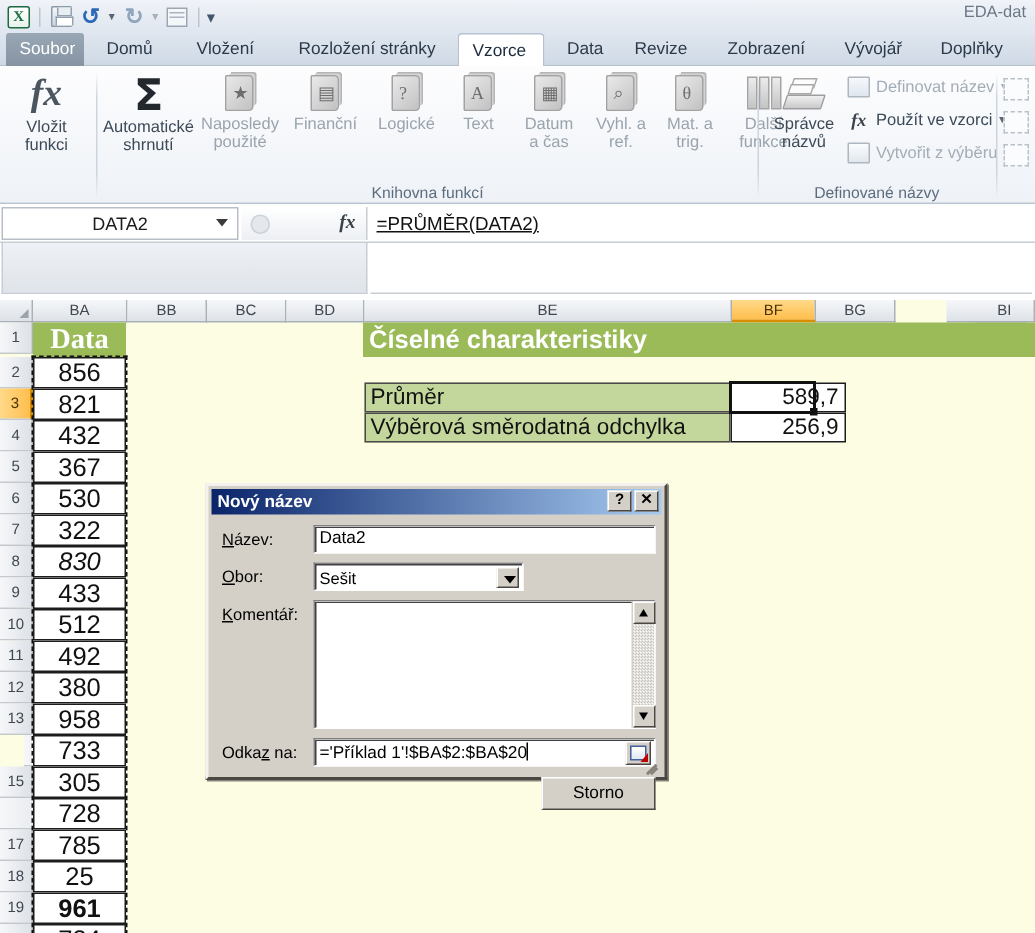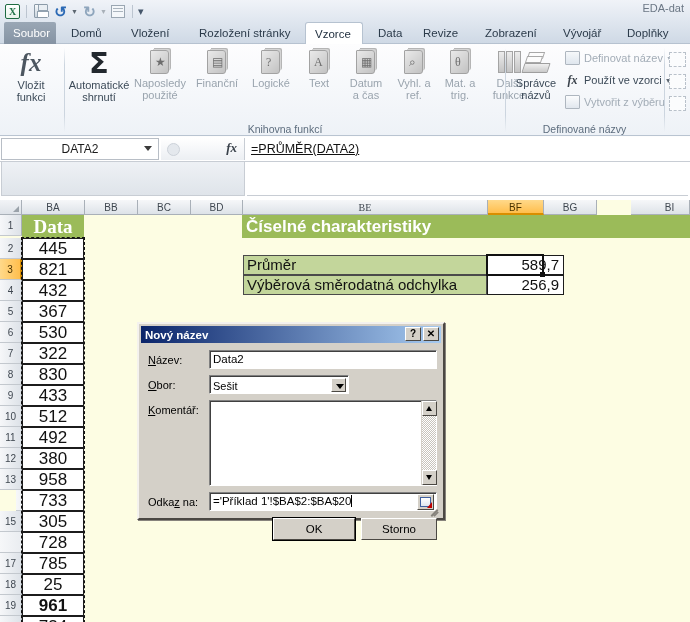--- a/index.html
+++ b/index.html
@@ -598,21 +598,21 @@
     <div class="fb-exp-right"></div>
   </div>
 
   <div class="grid">
 
     <div class="corner"></div>
     <div class="colh" style="left:22px;width:63px;">BA</div>
     <div class="colh" style="left:85px;width:53px;">BB</div>
     <div class="colh" style="left:138px;width:53px;">BC</div>
     <div class="colh" style="left:191px;width:52px;">BD</div>
-    <div class="colh" style="left:243px;width:245px;font-family:Liberation Serif, serif;">BE</div>
+    <div class="colh" style="left:243px;width:245px;">BE</div>
     <div class="colh sel" style="left:488px;width:56px;">BF</div>
     <div class="colh" style="left:544px;width:53px;">BG</div>
     <div class="colh" style="left:631px;width:53px;">BH</div>
     <div class="colh" style="left:650px;width:40px;">BI</div>
 
     <div class="rowh" style="top:15px;">1</div>
     <div class="rowh" style="top:38px;">2</div>
     <div class="rowh sel" style="top:59px;">3</div>
     <div class="rowh" style="top:80px;">4</div>
     <div class="rowh" style="top:101px;">5</div>
@@ -627,27 +627,27 @@
     <div class="rowh" style="top:290px;margin-left:16px;">14</div>
     <div class="rowh" style="top:311px;">15</div>
     <div class="rowh" style="top:332px;padding-left:43px;">16</div>
     <div class="rowh" style="top:353px;">17</div>
     <div class="rowh" style="top:374px;">18</div>
     <div class="rowh" style="top:395px;">19</div>
     <div class="rowh" style="top:416px;">20</div>
 
     <div class="cell-hdr-data">Data</div>
 
-    <div class="cell-data" style="top:38px;">445</div>
+    <div class="cell-data" style="top:38px;">856</div>
     <div class="cell-data" style="top:59px;">821</div>
     <div class="cell-data" style="top:80px;">432</div>
     <div class="cell-data" style="top:101px;">367</div>
     <div class="cell-data" style="top:122px;">530</div>
     <div class="cell-data" style="top:143px;">322</div>
-    <div class="cell-data" style="top:164px;">830</div>
+    <div class="cell-data" style="top:164px;font-style:italic;">830</div>
     <div class="cell-data" style="top:185px;">433</div>
     <div class="cell-data" style="top:206px;">512</div>
     <div class="cell-data" style="top:227px;">492</div>
     <div class="cell-data" style="top:248px;">380</div>
     <div class="cell-data" style="top:269px;">958</div>
     <div class="cell-data" style="top:290px;">733</div>
     <div class="cell-data" style="top:311px;">305</div>
     <div class="cell-data" style="top:332px;">728</div>
     <div class="cell-data" style="top:353px;">785</div>
     <div class="cell-data" style="top:374px;">25</div>
@@ -703,21 +703,20 @@
       Odka<u>z</u> na:
     </div>
     <div class="dlg-inp" style="left:70px;top:168px;width:228px;height:19px;">
       <span>='Příklad 1'!$BA$2:$BA$20</span><span class="caret"></span>
       <span class="rngbtn" style="right:2px;top:1px;">
         <span class="sheet"></span>
           <span class="arrow"></span>
       </span>
     </div>
 
-    <div class="dlg-push default" style="left:134px;top:194px;width:82px;">OK</div>
     <div class="dlg-push" style="left:222px;top:194px;width:76px;">Storno</div>
 
     <div class="dlg-grip">
       <i style="left:1px;top:8px;width:9px;"></i>
       <i style="left:4px;top:9px;width:6px;"></i>
     </div>
   </div>
 
 </div>
 

